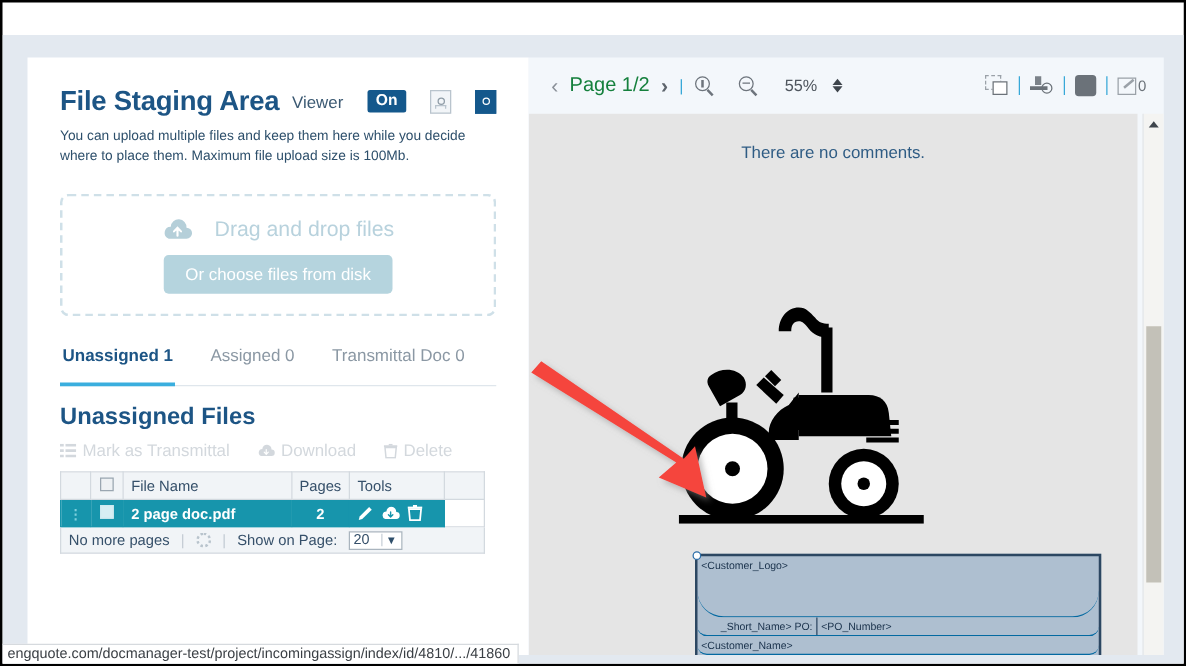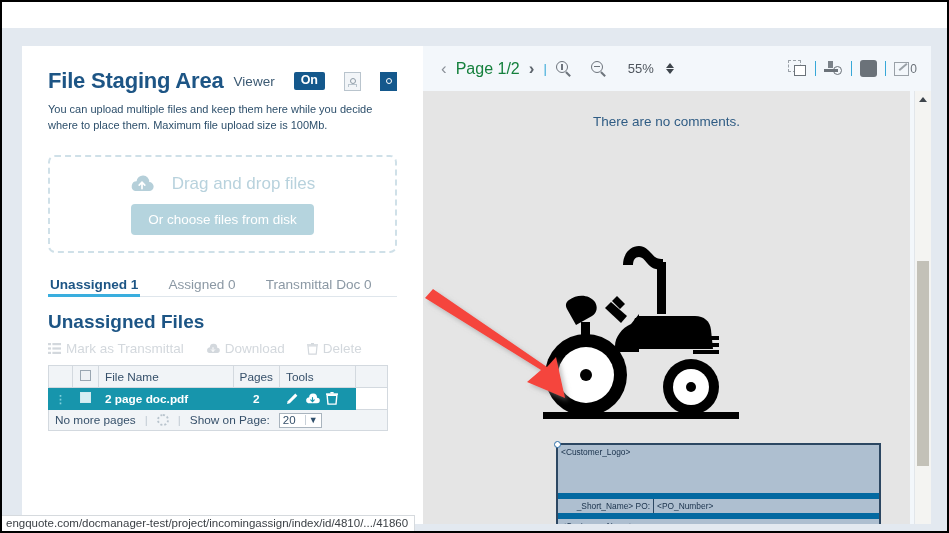--- a/index.html
+++ b/index.html
@@ -95,21 +95,21 @@
   }
 
   
   .tabs {
     display: flex; gap: 26px;
     margin: 20px 0 0 0;
     border-bottom: 1px solid #dfe6ec;
   }
   .tab {
     font-size: 13.6px; color: #8b98a4;
-    padding: 4px 2px 2px 2px; cursor: pointer;
+    padding: 4px 2px 14px 2px; cursor: pointer;
     border-bottom: 3px solid transparent;
     margin-bottom: -1px;
   }
   .tab.active { color: #1d5585; font-weight: bold; border-bottom-color: #3aaede; }
 
   .section-title {
     font-size: 19px; font-weight: bold; color: #1d5585;
     margin: 14px 0 0 0;
   }
   .actions { display: flex; align-items: center; gap: 22px; margin: 8px 0 0 0; }
@@ -268,21 +268,21 @@
   .tractor { position: absolute; left: 120px; top: 115px; }
 
   
   .formtbl {
     position: absolute; left: 133px; top: 314px;
     width: 325px;
     border: 2px solid #2c4762;
     background: #aebfd0;
     font-size: 8.4px; color: #18304a;
   }
-  .formtbl .row { display: flex; border-bottom: 6px solid #0369a1; }
+  .formtbl .row { display: flex; border-bottom: 1px solid #0369a1; border-radius: 21px; }
   .formtbl .row:last-child { border-bottom: none; }
   .formtbl .logo { height: 48px; padding: 2px 3px; }
   .formtbl .full { padding: 2px 3px; width: 100%; }
   .formtbl .lbl {
     width: 96px; min-width: 96px;
     text-align: right; padding: 2px 3px;
     border-right: 1px solid #2c4762;
     white-space: nowrap; overflow: hidden;
   }
   .formtbl .val { padding: 2px 3px; flex: 1; white-space: nowrap; overflow: hidden; }

